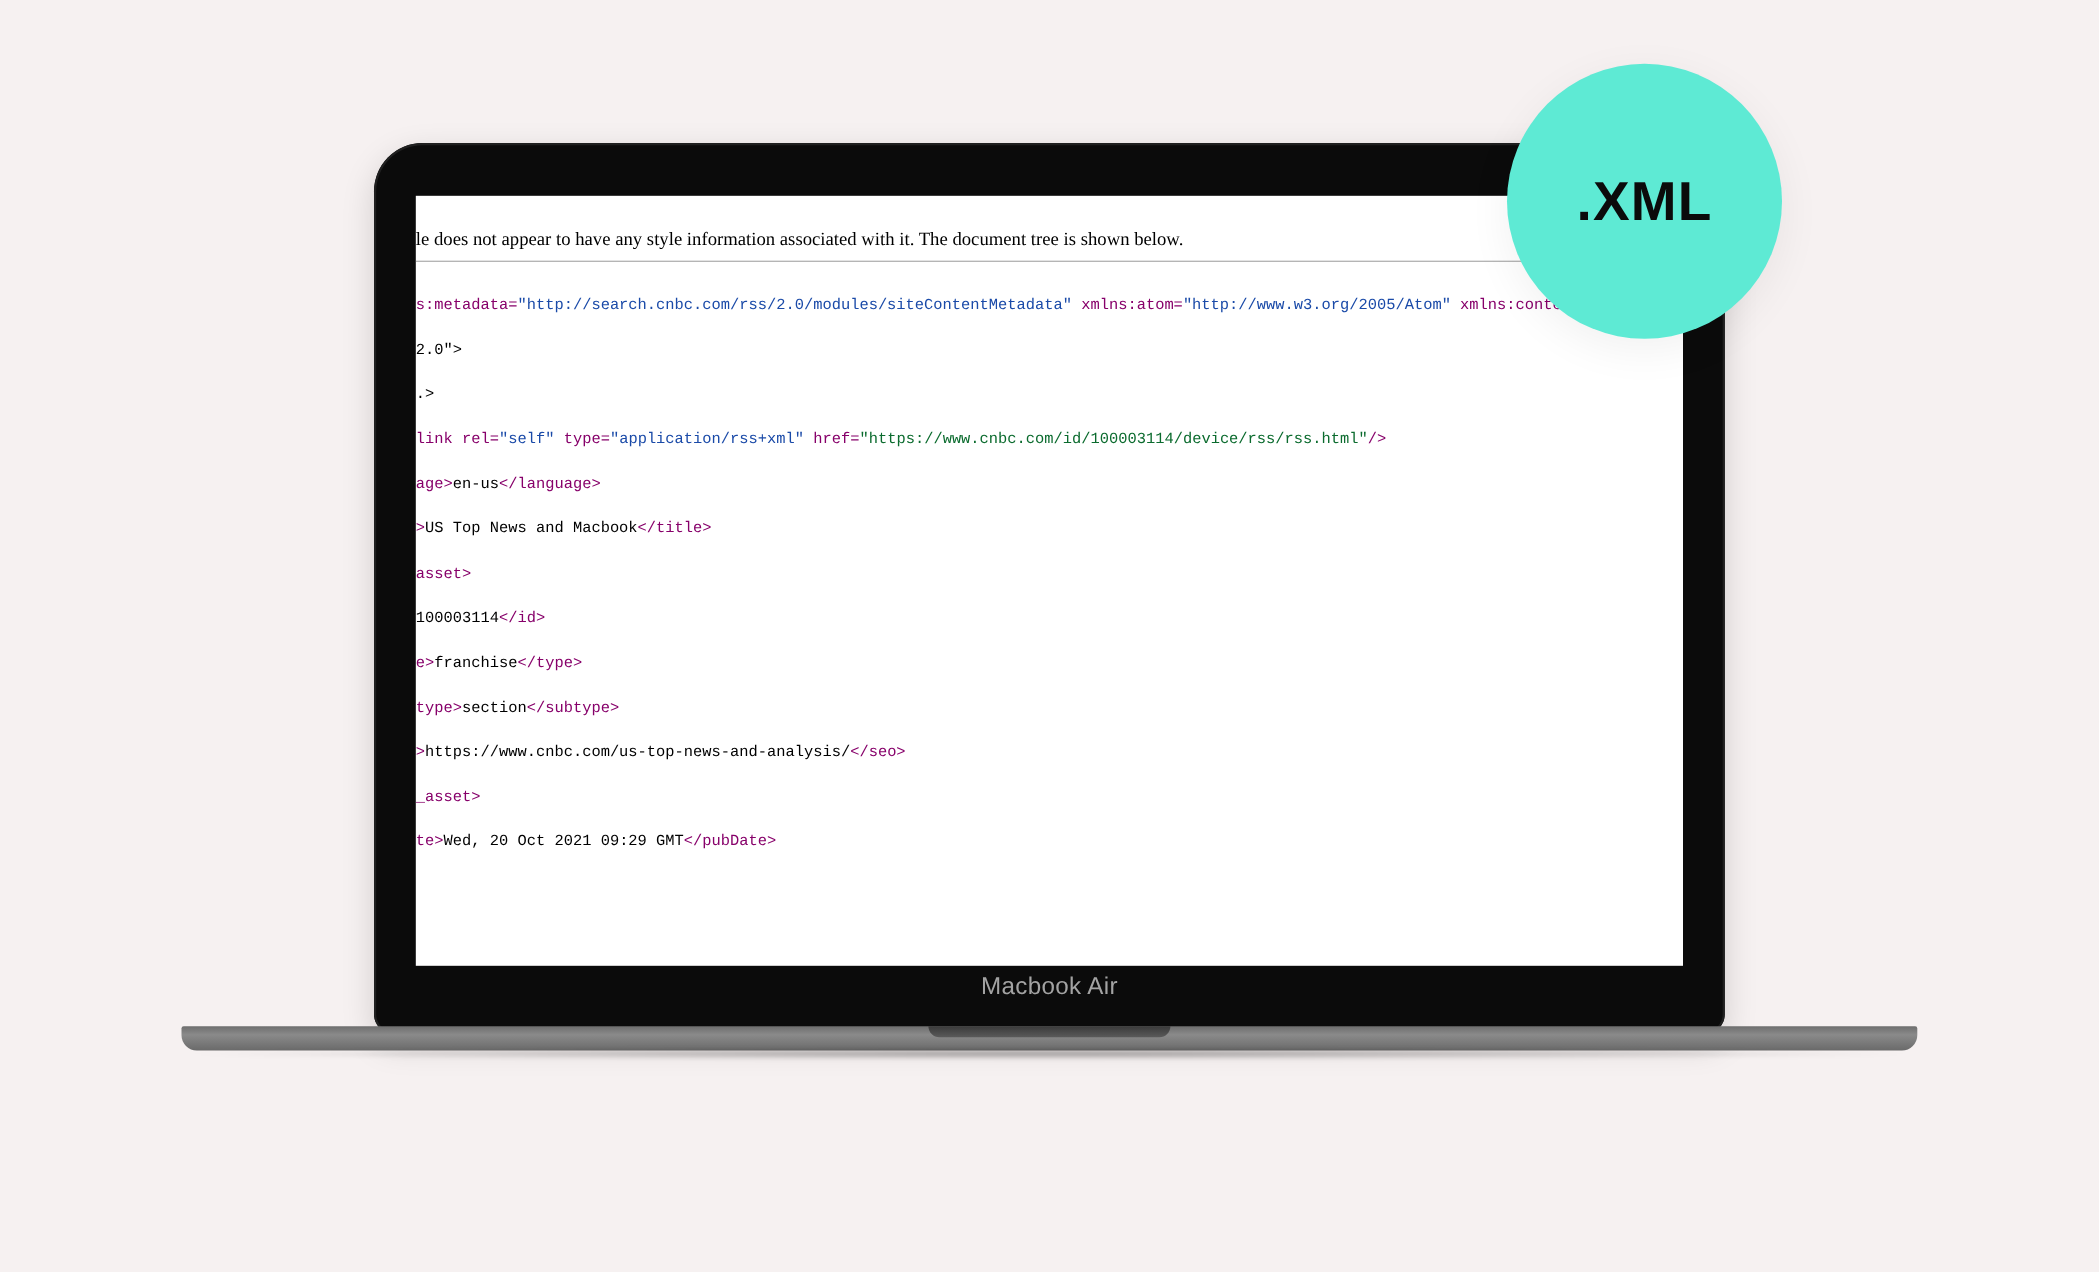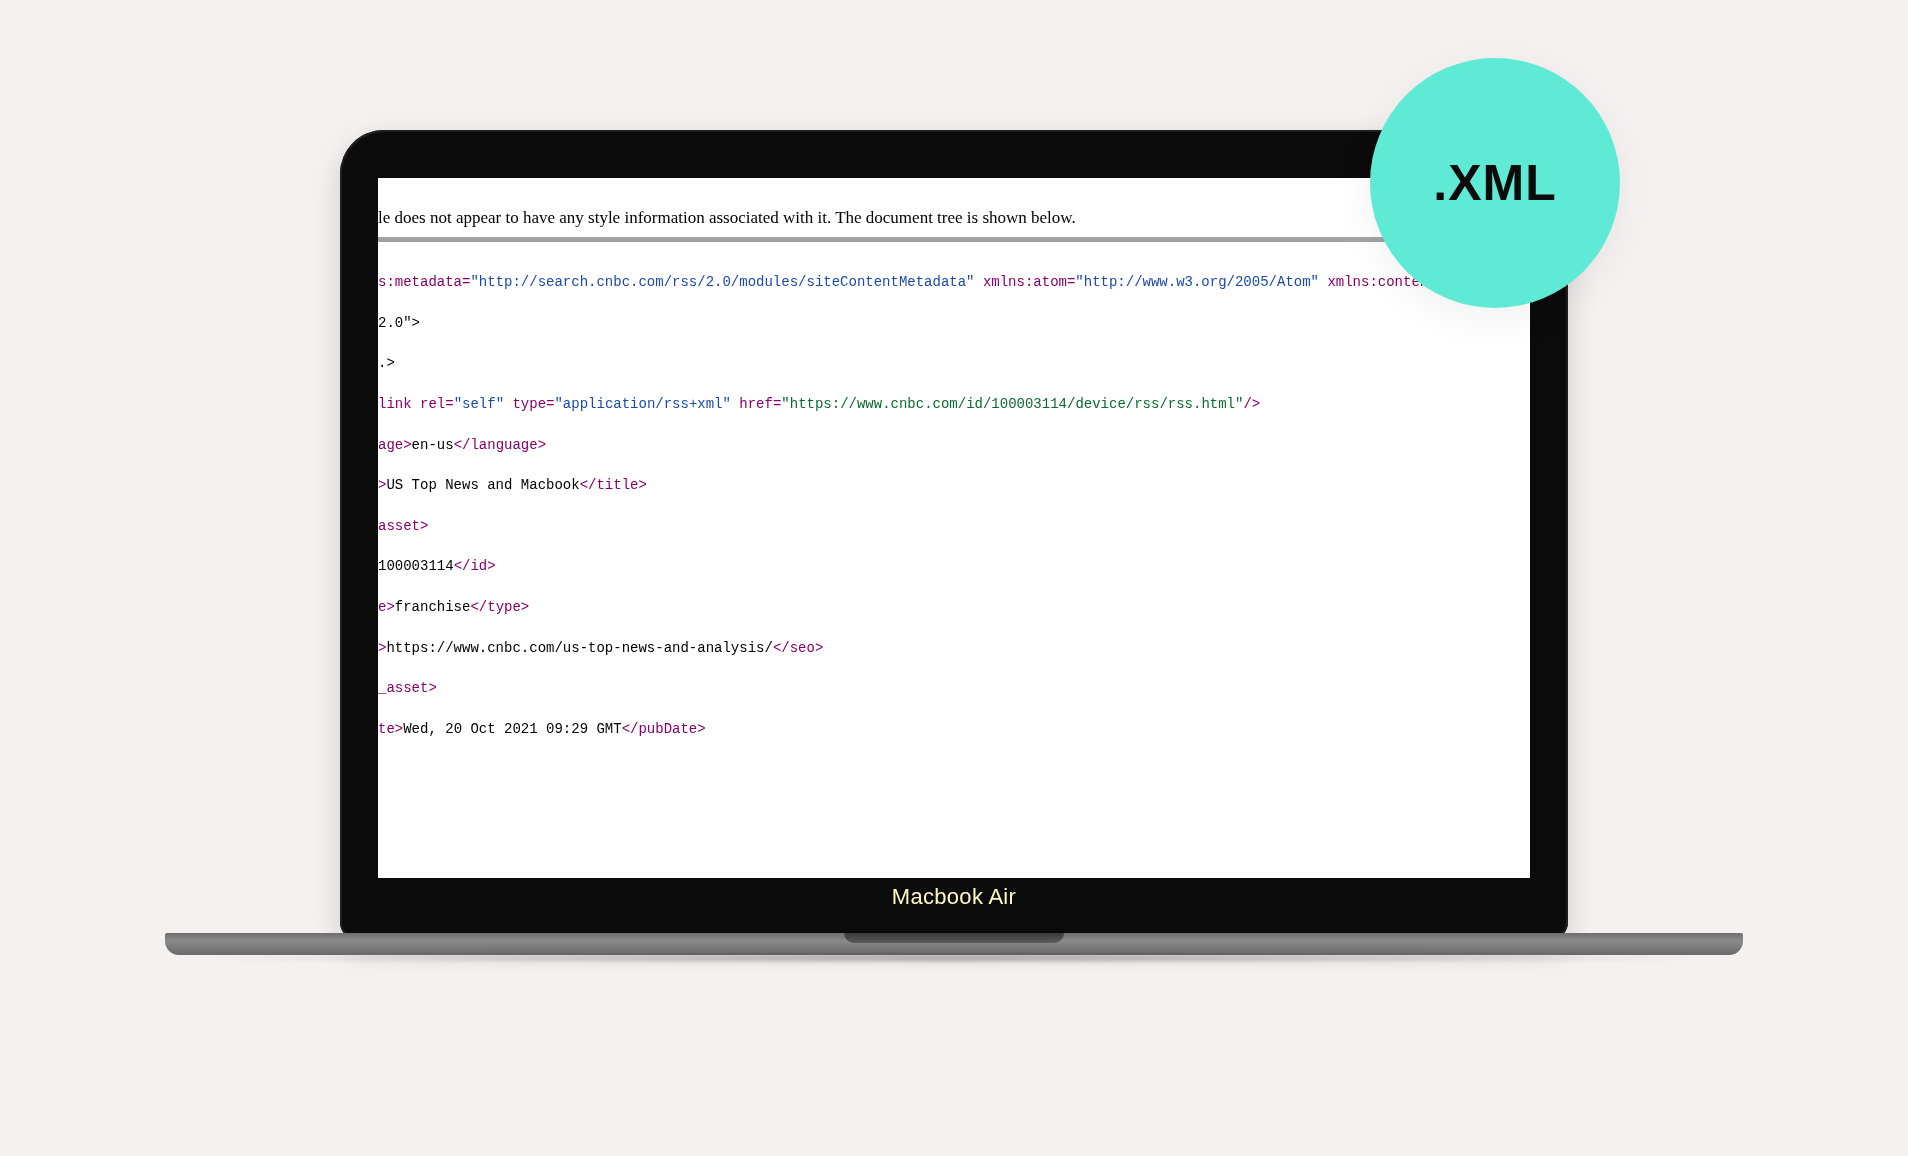--- a/index.html
+++ b/index.html
@@ -48,21 +48,21 @@
 }
 .chin {
   position: absolute;
   left: 0; right: 0; bottom: 24px;
   height: 38px;
   display: flex;
   align-items: center;
   justify-content: center;
 }
 .chin-label {
-  color: #fef9c3;
+  color: #a3a3a3;
   font-size: 22px;
   letter-spacing: .3px;
 }
 .base {
   position: absolute;
   left: -175px;
   right: -175px;
   bottom: 10px;
   height: 22px;
   background: linear-gradient(#6e6e6e, #8a8a8a 35%, #6a6a6a);
@@ -118,21 +118,21 @@
   padding: 0;
   height: 100%;
   white-space: pre;
   overflow: hidden;
 }
 .doc .hdr {
   font-family: Georgia, "Times New Roman", serif;
   white-space: normal;
   font-size: 17px;
   padding: 8px 6px 6px 0;
-  border-bottom: 5px solid #a3a3a3;
+  border-bottom: 1px solid #a3a3a3;
   margin-bottom: 10px;
 }
 .tag { color: #87006a; text-align: center; }          
 .val { color: #1a4aa8; }          
 .href { color: #0b6b2e; }         
 .txt { color: #000; }
 .row { display: block; }
 </style>
 </head>
 <body>
@@ -151,20 +151,21 @@
 <div class="hdr">le does not appear to have any style information associated with it. The document tree is shown below.</div>
 <span class="row"><span class="tag">s:metadata=</span><span class="val">"http://search.cnbc.com/rss/2.0/modules/siteContentMetadata"</span><span class="tag"> xmlns:atom=</span><span class="val">"http://www.w3.org/2005/Atom"</span><span class="tag"> xmlns:content=</span><span class="val">"http://purl.org/rss</span></span>
 <span class="row"><span class="txt">2.0"&gt;</span></span>
 <span class="row"><span class="txt">.&gt;</span></span>
 <span class="row"><span class="tag">link rel=</span><span class="val">"self"</span><span class="tag"> type=</span><span class="val">"application/rss+xml"</span><span class="tag"> href=</span><span class="href">"https://www.cnbc.com/id/100003114/device/rss/rss.html"</span><span class="tag">/&gt;</span></span>
 <span class="row"><span class="tag">age&gt;</span><span class="txt">en-us</span><span class="tag">&lt;/language&gt;</span></span>
 <span class="row"><span class="tag">&gt;</span><span class="txt">US Top News and Macbook</span><span class="tag">&lt;/title&gt;</span></span>
 <span class="row"><span class="tag">asset&gt;</span></span>
 <span class="row"><span class="txt">100003114</span><span class="tag">&lt;/id&gt;</span></span>
 <span class="row"><span class="tag">e&gt;</span><span class="txt">franchise</span><span class="tag">&lt;/type&gt;</span></span>
+<span class="row"><span class="tag">type&gt;</span><span class="txt">section</span><span class="tag">&lt;/subtype&gt;</span></span>
 <span class="row"><span class="tag">&gt;</span><span class="txt">https://www.cnbc.com/us-top-news-and-analysis/</span><span class="tag">&lt;/seo&gt;</span></span>
 <span class="row"><span class="tag">_asset&gt;</span></span>
 <span class="row"><span class="tag">te&gt;</span><span class="txt">Wed, 20 Oct 2021 09:29 GMT</span><span class="tag">&lt;/pubDate&gt;</span></span>
 <span class="row"></span>
 
 
 
 
 
 

